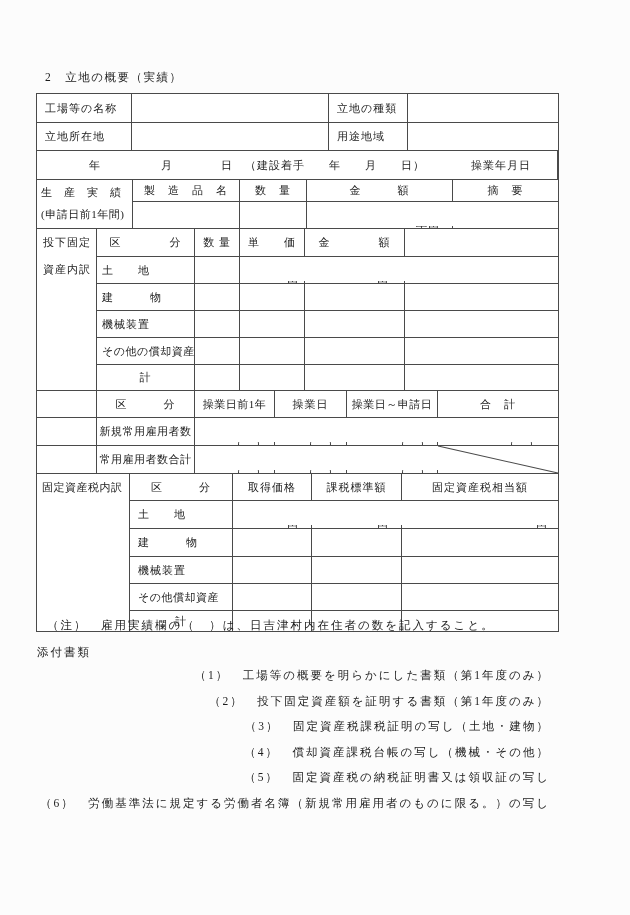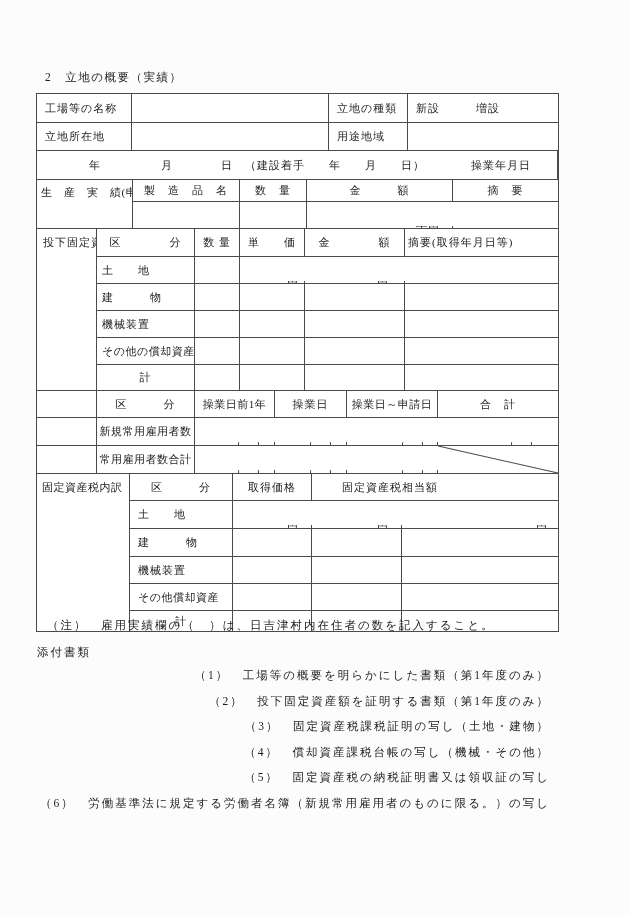--- a/index.html
+++ b/index.html
@@ -37,21 +37,21 @@
     display:flex;align-items:center;
     white-space:pre;overflow:hidden;
     padding-left:8px;
   }
   .td.last{border-right:none;padding-right:0;}
   .td.c{justify-content:center;padding-left:0;}
   .td.r{justify-content:flex-end;padding-left:0;margin-top:24px;}
   .td.np{padding-left:0;}
   .lab{
     box-sizing:border-box;border-right:1px solid var(--line);
-    display:flex;justify-content:flex-start;
+    display:flex;flex-direction:column;justify-content:flex-start;
     white-space:pre;overflow:hidden;
   }
   .tight{letter-spacing:0.5px;}
   .diag{width:100%;height:100%;display:block;}
   .bottom{position:absolute;font-size:11.5px;letter-spacing:2px;white-space:pre;}
   .note-line{left:47px;top:618px;}
   .attach-title{left:37px;top:645px;}
   .attach-list{left:40px;top:668px;display:flex;flex-direction:column;text-align:right;}
   .attach-item{line-height:15px;margin-bottom:10.5px;}
 </style>
@@ -61,21 +61,20 @@
 <div class="page">
 
   <div class="doc-title">2　立地の概要（実績）</div>
 
   <div class="form-table">
 
     <div class="tr" style="height:28px">
       <div class="td" style="width:95px">工場等の名称</div>
       <div class="td" style="width:197px"></div>
       <div class="td" style="width:79px">立地の種類</div>
-      <div class="td last" style="width:150px">新設　　　増設</div>
     </div>
     <div class="tr" style="height:27px">
       <div class="td" style="width:95px">立地所在地</div>
       <div class="td" style="width:197px"></div>
       <div class="td" style="width:79px">用途地域</div>
       <div class="td last" style="width:150px"></div>
     </div>
 
     <div class="tr" style="height:28px">
       <div class="td last np" style="width:426px;padding-left:52px">年　　　　　月　　　　日　（建設着手　　年　　月　　日）</div>
@@ -107,21 +106,20 @@
       <div class="lab" style="width:60px;line-height:27px;padding-left:6px">
         <span>投下固定</span>
         <span>資産内訳</span>
       </div>
       <div class="inner" style="width:461px">
         <div class="tr" style="height:27px">
           <div class="td c" style="width:98px">区　　　　分</div>
           <div class="td c" style="width:45px">数 量</div>
           <div class="td c" style="width:65px">単　　価</div>
           <div class="td c" style="width:100px">金　　　　額</div>
-          <div class="td last" style="width:153px;padding-left:3px">摘要(取得年月日等)</div>
         </div>
         <div class="tr" style="height:26px">
           <div class="td" style="width:98px;padding-left:5px">土　　地</div>
           <div class="td" style="width:45px"></div>
           <div class="td r" style="width:65px;padding-right:5px">円</div>
           <div class="td r" style="width:100px;padding-right:15px">円</div>
           <div class="td last" style="width:153px"></div>
         </div>
         <div class="tr" style="height:26px">
           <div class="td" style="width:98px;padding-left:5px">建　　　物</div>
@@ -184,20 +182,21 @@
     </div>
 
     <div class="band nb">
       <div class="lab" style="width:93px;padding-top:6px;padding-left:5px">
         <span class="tight">固定資産税内訳</span>
       </div>
       <div class="inner" style="width:428px">
         <div class="tr" style="height:26px">
           <div class="td c" style="width:103px">区　　　分</div>
           <div class="td c" style="width:79px">取得価格</div>
+          <div class="td c" style="width:90px">課税標準額</div>
           <div class="td c last" style="width:156px">固定資産税相当額</div>
         </div>
         <div class="tr" style="height:27px">
           <div class="td" style="width:103px">土　　地</div>
           <div class="td r" style="width:79px;padding-right:12px">円</div>
           <div class="td r" style="width:90px;padding-right:12px">円</div>
           <div class="td r last" style="width:156px;padding-right:10px">円</div>
         </div>
         <div class="tr" style="height:27px">
           <div class="td" style="width:103px">建　　　物</div>

